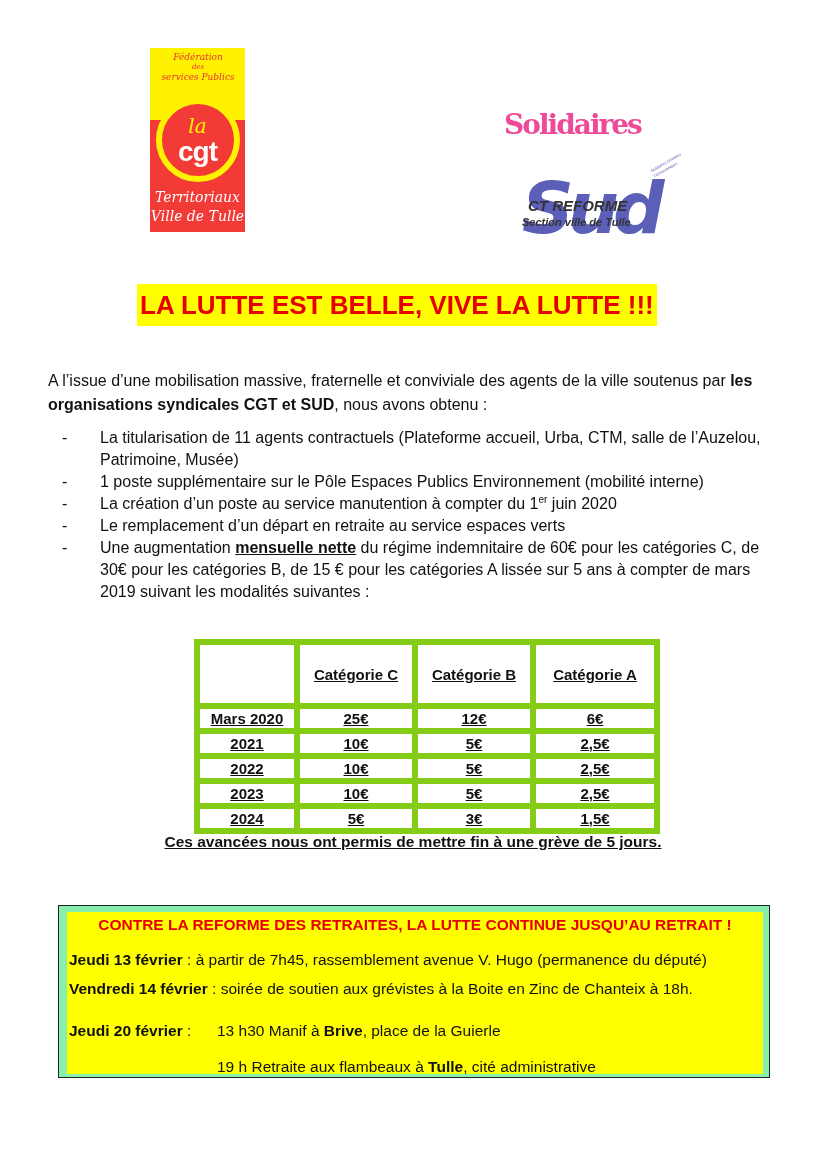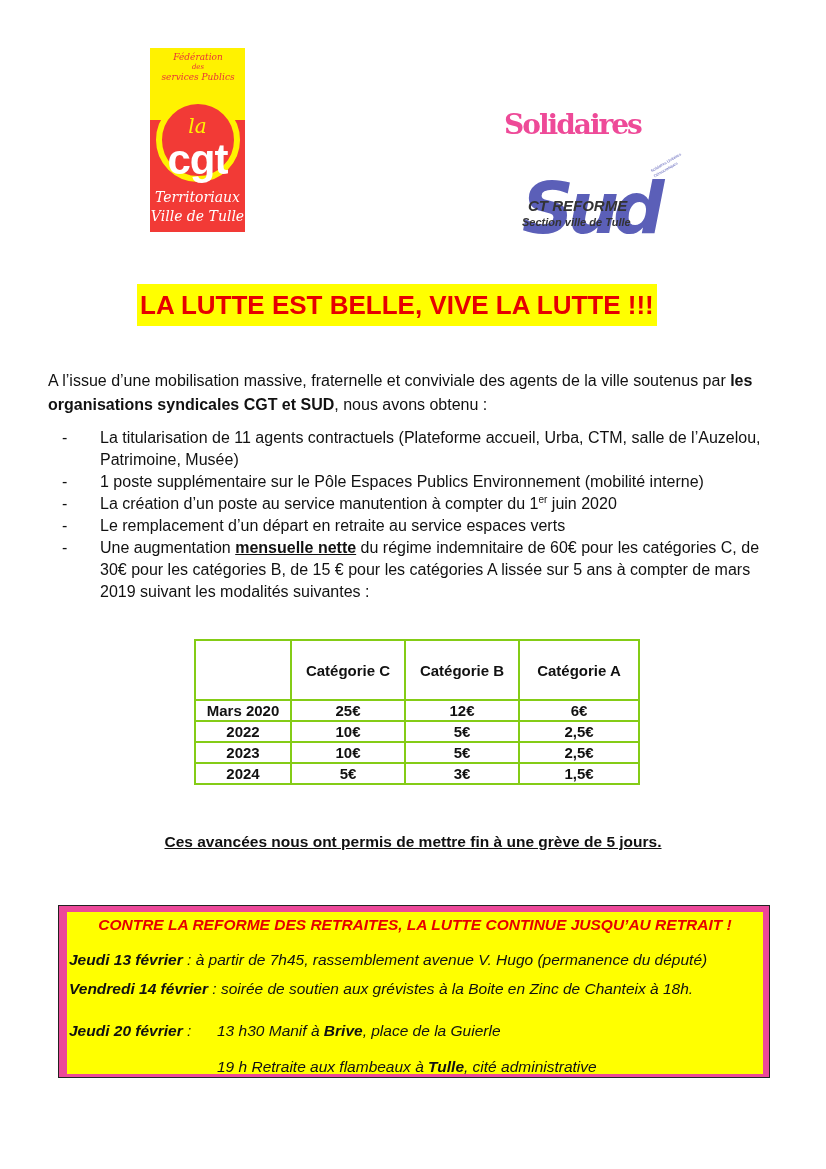--- a/index.html
+++ b/index.html
@@ -11,21 +11,21 @@
               background: #f23a36; overflow: hidden; }
   .cgt-logo .yellow { position: absolute; left: 0; top: 0; width: 95px; height: 72px; background: #fff200; }
   .cgt-logo .circle { position: absolute; left: 6px; top: 50px; width: 84px; height: 84px;
                       border-radius: 50%; background: #f23a36; border: 6px solid #fff200; box-sizing: border-box; }
   .cgt-logo .fed { position: absolute; left: 4px; top: 4px; width: 88px; text-align: center;
                    font-family: "DejaVu Serif", serif; font-style: italic; color: #e8323a;
                    font-size: 9px; line-height: 11px; }
   .cgt-logo .la { position: absolute; left: 0; width: 95px; top: 66px; text-align: center;
                   font-family: "DejaVu Serif", serif; font-style: italic; font-size: 20px; color: #fff200; }
   .cgt-logo .cgt { position: absolute; left: 0; width: 95px; top: 88px; text-align: center;
-                   font-family: "Liberation Sans", sans-serif; font-weight: bold; font-size: 42px;
+                   font-family: "Liberation Sans", sans-serif; font-weight: bold; font-size: 28px;
                    color: #ffffff; letter-spacing: -1px; }
   .cgt-logo .terr { position: absolute; left: 0; width: 95px; top: 140px; text-align: center;
                     font-family: "DejaVu Serif", serif; font-style: italic; color: #ffffff;
                     font-size: 14px; line-height: 19px; }
 
   
   .sud-logo { position: absolute; left: 500px; top: 108px; width: 190px; height: 125px; }
   .sud-logo .solidaires { position: absolute; left: 4px; top: 0; font-family: "DejaVu Serif", serif;
                           font-weight: bold; font-size: 28px; color: #ee4a98; letter-spacing: -2px; }
   .sud-logo .sud { position: absolute; left: 22px; top: 12px; font-family: "DejaVu Sans", sans-serif;
@@ -50,31 +50,31 @@
   .bullets { position: absolute; left: 62px; top: 427px; width: 720px; font-size: 16px; line-height: 22px;
              list-style: none; margin: 0; padding: 0; }
   .bullets li { position: relative; padding-left: 38px; }
   .bullets li .dash { position: absolute; left: 0; top: 0; }
   .bullets sup { font-size: 10px; vertical-align: 6px; line-height: 0; }
   .bullets u b { font-weight: bold; }
 
   
   table.grid { position: absolute; left: 194px; top: 639px; border-collapse: collapse;
                font-size: 15px; }
-  table.grid td, table.grid th { border: 2px solid #84cc16; padding: 0; text-align: center; font-weight: bold; }
+  table.grid td, table.grid th { border: 6px solid #84cc16; padding: 0; text-align: center; font-weight: bold; text-decoration: underline; }
   table.grid th { height: 58px; }
   table.grid tr.r td { height: 19px; line-height: 18px; }
   .c0 { width: 94px; } .c1 { width: 112px; } .c2 { width: 112px; } .c3 { width: 118px; }
 
   .conclusion { position: absolute; left: 0; width: 826px; top: 833px; text-align: center;
                 font-weight: bold; font-size: 15.5px; text-decoration: underline; }
 
   
   .box-outer { position: absolute; left: 58px; top: 905px; width: 712px; height: 173px;
-               border: 1.5px solid #222; box-sizing: border-box; background: #ec4899; font-style: italic; }
+               border: 1.5px solid #222; box-sizing: border-box; background: #86efac; }
   .box-inner { position: absolute; left: 8px; top: 6px; right: 6px; bottom: 3px; background: #ffff00; }
   .box-title { position: absolute; left: 0; right: 0; top: 4px; text-align: center; color: #e60000;
                font-weight: bold; font-size: 15.5px; }
   .ev { position: absolute; left: 2px; font-size: 15.5px; white-space: nowrap; }
   .ev b { font-weight: bold; }
   .ev1 { top: 39px; } .ev2 { top: 68px; } .ev3 { top: 110px; } .ev4 { top: 146px; left: 150px; }
   .ev3 .rest { position: absolute; left: 148px; top: 0; }
 </style>
 </head>
 <body>
@@ -123,20 +123,26 @@
     <th class="c2">Catégorie B</th>
     <th class="c3">Catégorie A</th>
   </tr>
   <tr class="r">
     <td>Mars 2020</td>
     <td>25€</td>
     <td>12€</td>
     <td>6€</td>
   </tr>
   <tr class="r">
+    <td>2021</td>
+    <td>10€</td>
+    <td>5€</td>
+    <td>2,5€</td>
+  </tr>
+  <tr class="r">
     <td>2022</td>
     <td>10€</td>
     <td>5€</td>
     <td>2,5€</td>
   </tr>
   <tr class="r">
     <td>2023</td>
     <td>10€</td>
     <td>5€</td>
     <td>2,5€</td>

